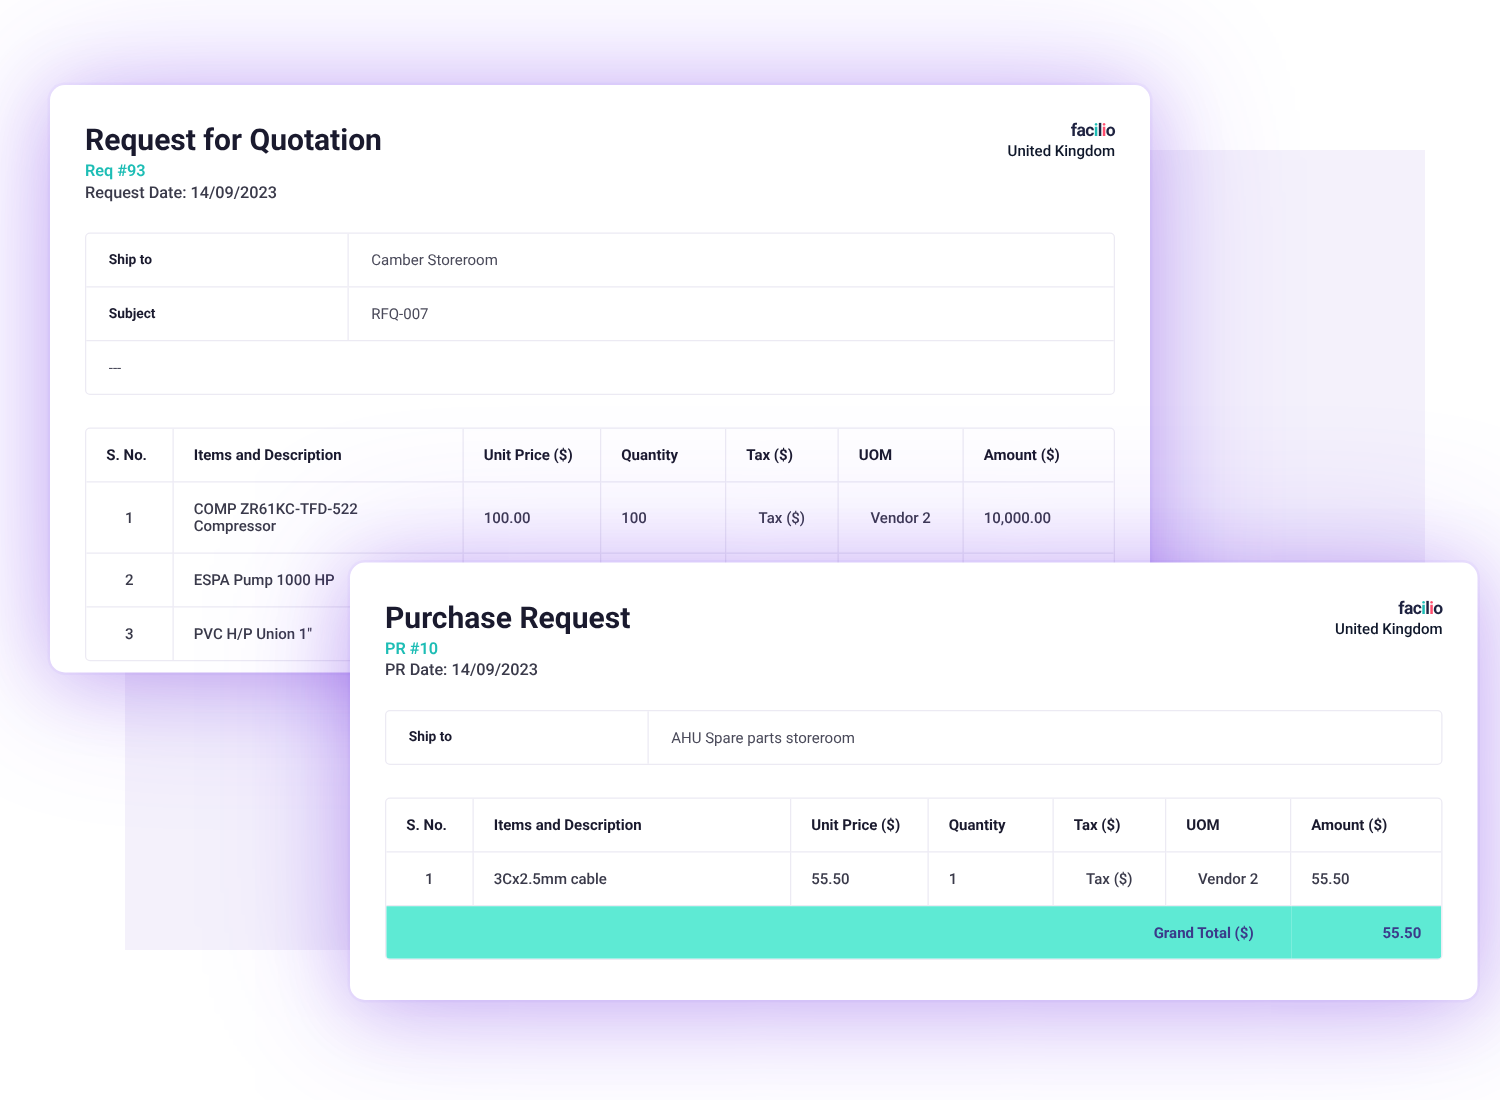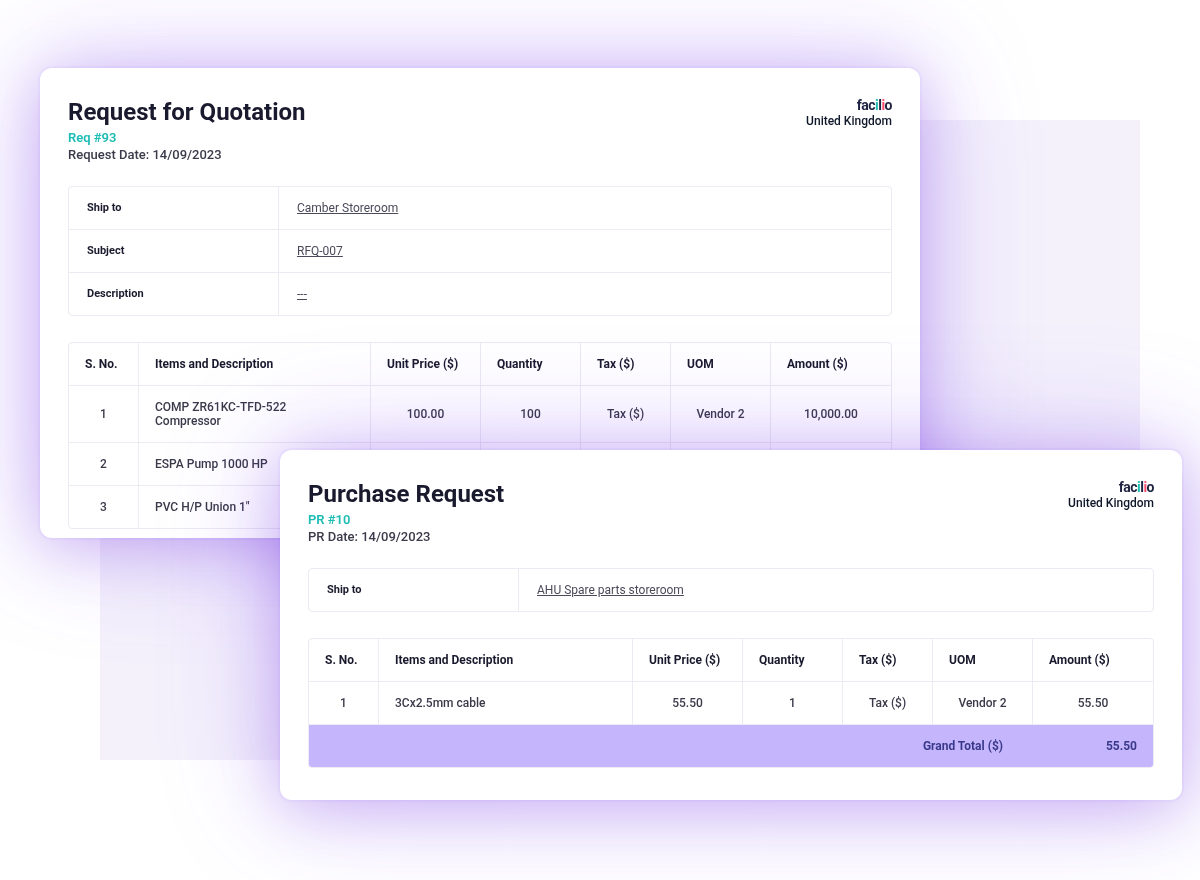--- a/index.html
+++ b/index.html
@@ -112,21 +112,20 @@
       font-weight: 700;
       color: #1a1a2e;
       border-right: 1px solid #eceaf3;
     }
 
     .info-value {
       flex: 1;
       padding: 14px 18px;
       font-size: 12px;
       color: #4a4a5a;
-      text-decoration: underline;
     }
 
     .items-table {
       width: 100%;
       border: 1px solid #eceaf3;
       border-radius: 4px;
       border-collapse: separate;
       border-spacing: 0;
       overflow: hidden;
     }
@@ -152,25 +151,25 @@
 
     .col-sno { width: 70px; text-align: center; }
     .col-desc { width: auto; }
     .col-unit { width: 110px; text-align: right; }
     .col-qty  { width: 100px; text-align: right; }
     .col-tax  { width: 90px;  text-align: center; }
     .col-uom  { width: 100px; text-align: center; }
     .col-amt  { width: 120px; text-align: right; }
 
     td.col-sno { text-align: center; }
-    td.col-unit, td.col-qty, td.col-amt { text-align: center; }
+    td.col-unit, td.col-qty, td.col-amt { text-align: left; }
     td.col-tax, td.col-uom { text-align: center; }
 
     .grand-total-row {
-      background: #c4b5fd;
+      background: #5eead4;
     }
     .grand-total-row td {
       font-weight: 700;
       color: #3b3a8a;
       text-align: right;
       padding: 14px 16px;
       border-right: none;
       border-bottom: none;
     }
     .grand-total-row .gt-label {
@@ -199,21 +198,20 @@
   <div class="info-table">
     <div class="info-row">
       <div class="info-label">Ship to</div>
       <div class="info-value">Camber Storeroom</div>
     </div>
     <div class="info-row">
       <div class="info-label">Subject</div>
       <div class="info-value">RFQ-007</div>
     </div>
     <div class="info-row">
-      <div class="info-label">Description</div>
       <div class="info-value">---</div>
     </div>
   </div>
 
   <table class="items-table">
     <thead>
       <tr>
         <th class="col-sno">S. No.</th>
         <th class="col-desc">Items and Description</th>
         <th class="col-unit">Unit Price ($)</th>

